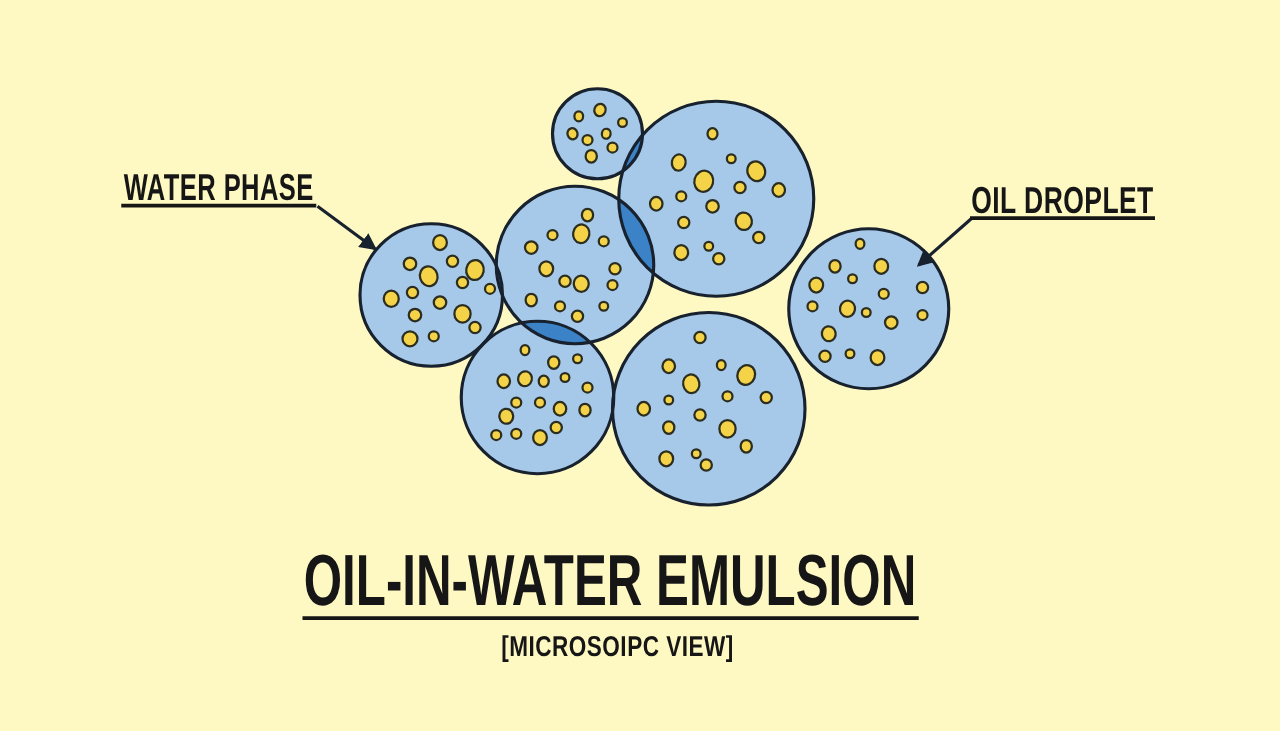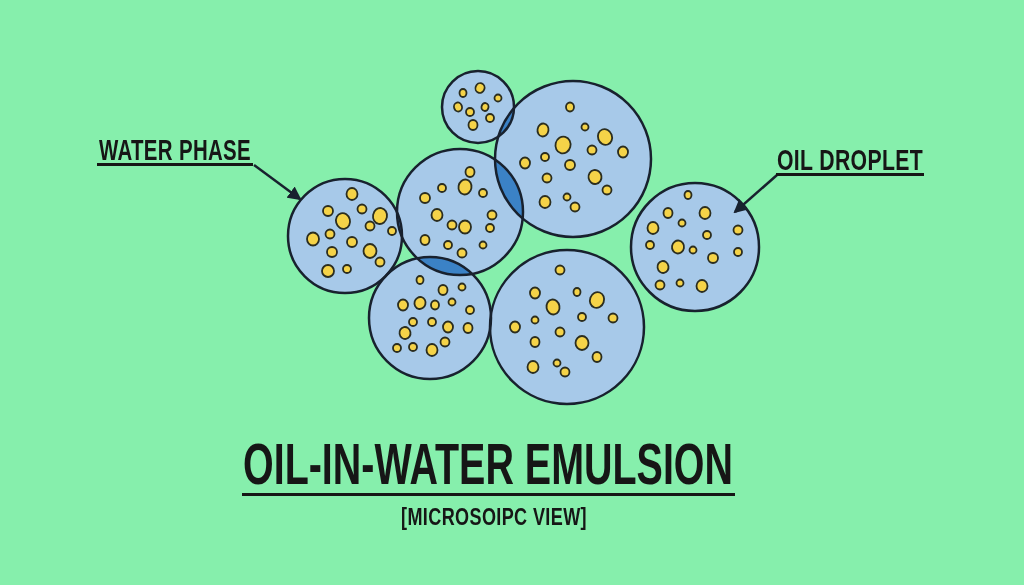--- a/index.html
+++ b/index.html
@@ -1,20 +1,20 @@
 <!DOCTYPE html>
 <html><head>
 <meta charset="utf-8">
 <style>
   html, body { margin: 0; padding: 0; background: #e8e8e8; }
   .stage {
     position: relative;
     width: 1024px;
     height: 585px;
-    background: #86efac;
+    background: #fef9c3;
     overflow: hidden;
     font-family: "Liberation Sans", sans-serif;
   }
   svg text {
     font-family: "Liberation Sans", sans-serif;
     font-weight: bold;
     fill: #161616;
   }
   .label-text   { font-size: 30px; letter-spacing: 0.5px; }
   .title-text   { font-size: 58px; }

